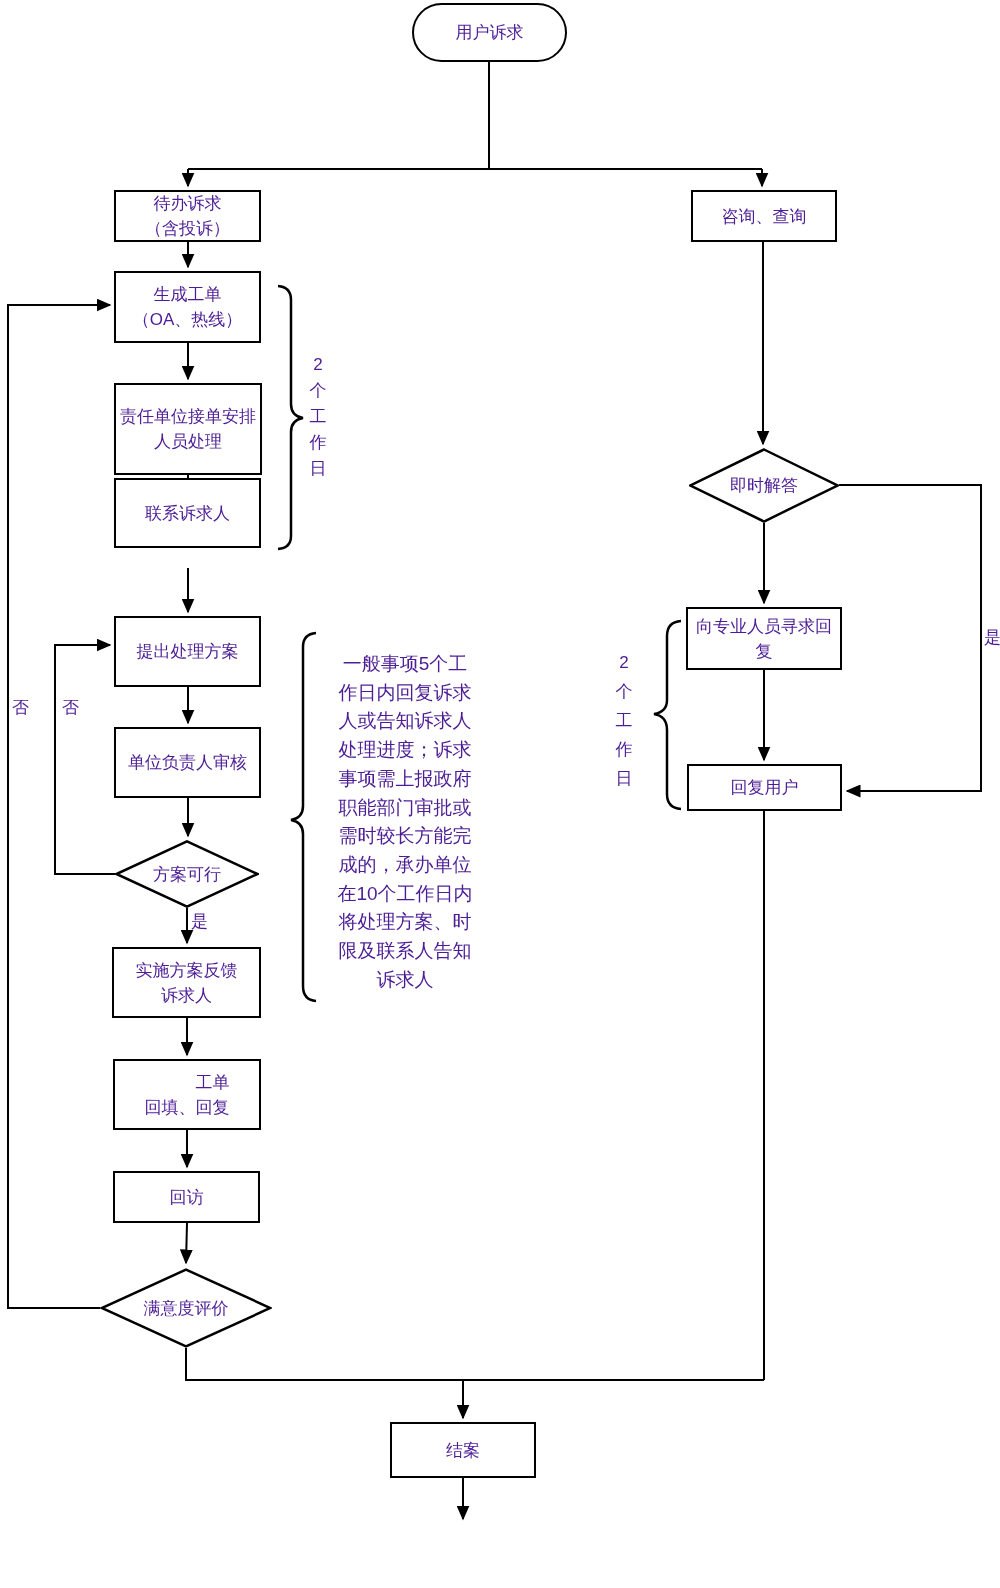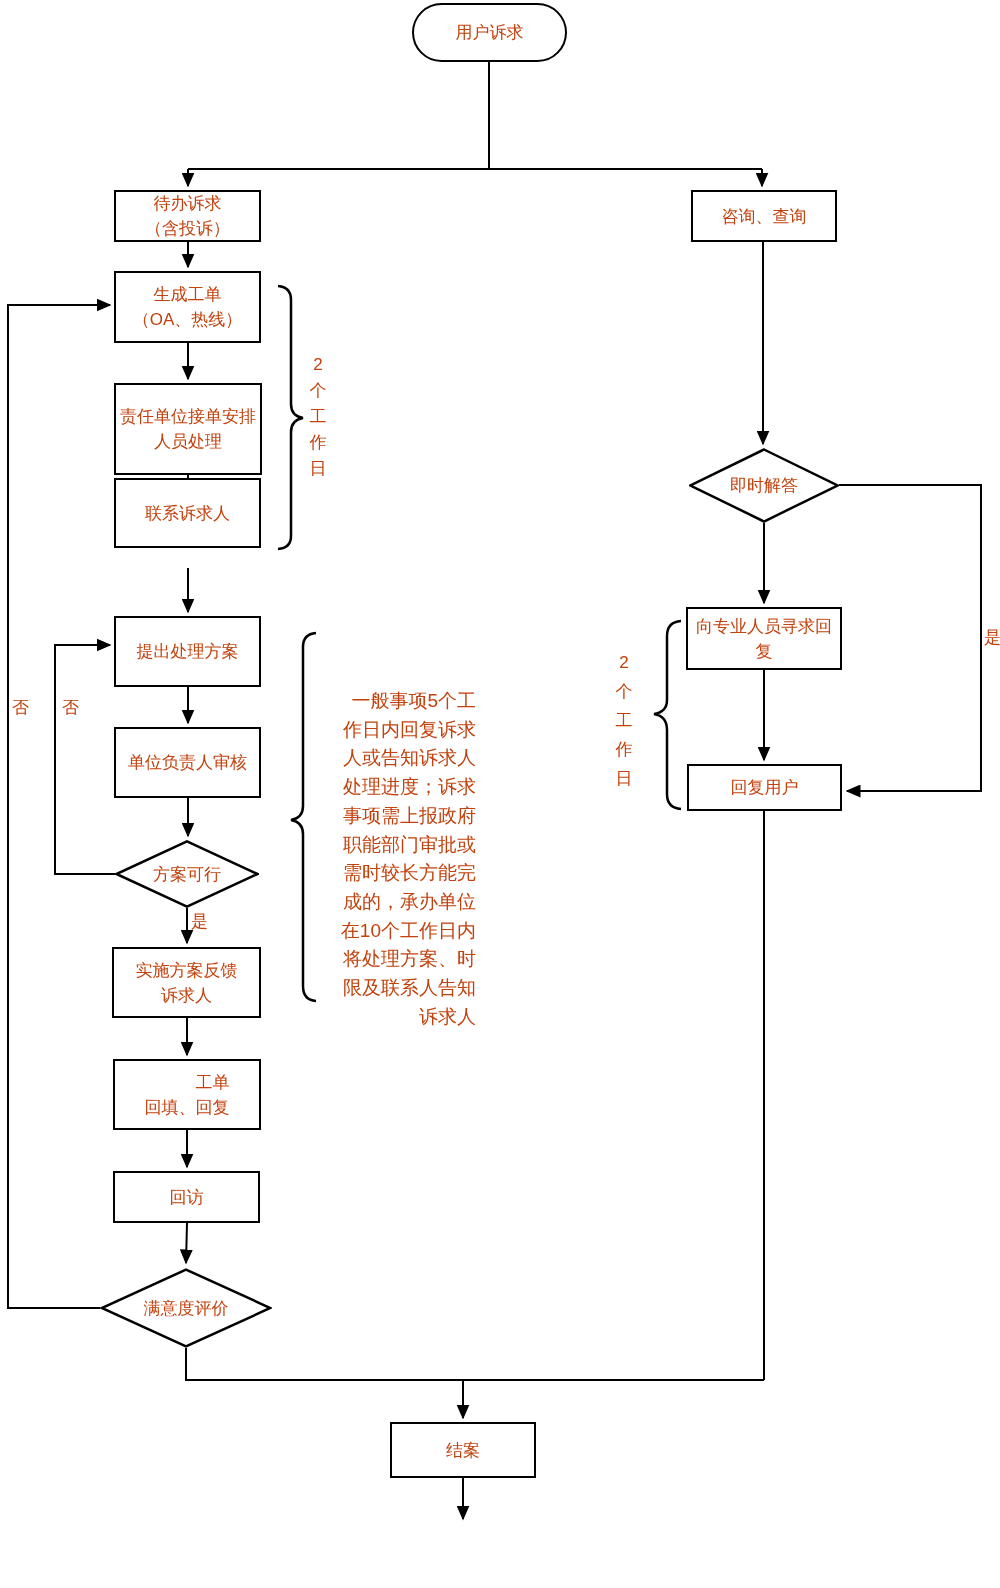--- a/index.html
+++ b/index.html
@@ -1,40 +1,40 @@
 <!DOCTYPE html>
 <html><head>
 <meta charset="utf-8">
 <style>
   html,body { margin:0; padding:0; background:#ffffff; }
   .canvas {
     position:relative; width:1000px; height:1588px; background:#ffffff;
-    font-family:"Liberation Sans","DejaVu Sans",sans-serif; color:#c2410c;text-decoration:underline;
+    font-family:"Liberation Sans","DejaVu Sans",sans-serif; color:#4c1d95;text-decoration:underline;
   }
   svg.wires { position:absolute; left:0; top:0; width:1000px; height:1588px; }
   .node {
     position:absolute; box-sizing:border-box;
     display:flex; align-items:center; justify-content:center;
     text-align:center; white-space:pre-line;
     font-size:17px; line-height:25px; background:#ffffff;
   }
   .rect    { border:2.5px solid #000000; }
   .stadium { border:2.5px solid #000000; border-radius:31px; }
   .diamond { background:transparent; border:none; }
   .diamond > svg { position:absolute; left:0; top:0; width:100%; height:100%; }
   .diamond > span { position:relative; z-index:1; padding:0 4px; }
   .edge-label { position:absolute; font-size:17px; line-height:20px; }
   .vlabel {
     position:absolute; white-space:pre-line; text-align:center;
     font-size:17px; line-height:26px;
   }
   .vlabel.right-days { line-height:29px; }
   .note {
-    position:absolute; white-space:pre-line; text-align:right;
-    font-size:19px; line-height:28.7px;margin-top:37px;
+    position:absolute; white-space:pre-line; text-align:center;
+    font-size:19px; line-height:28.7px;
   }
 </style>
 </head>
 <body>
 
 <div class="canvas">
 
   <svg class="wires" xmlns="http://www.w3.org/2000/svg" viewBox="0 0 1000 1588">
     <defs>
       <marker id="arrow" markerUnits="userSpaceOnUse" markerWidth="15" markerHeight="13" refX="13.5" refY="6.5" orient="auto">

